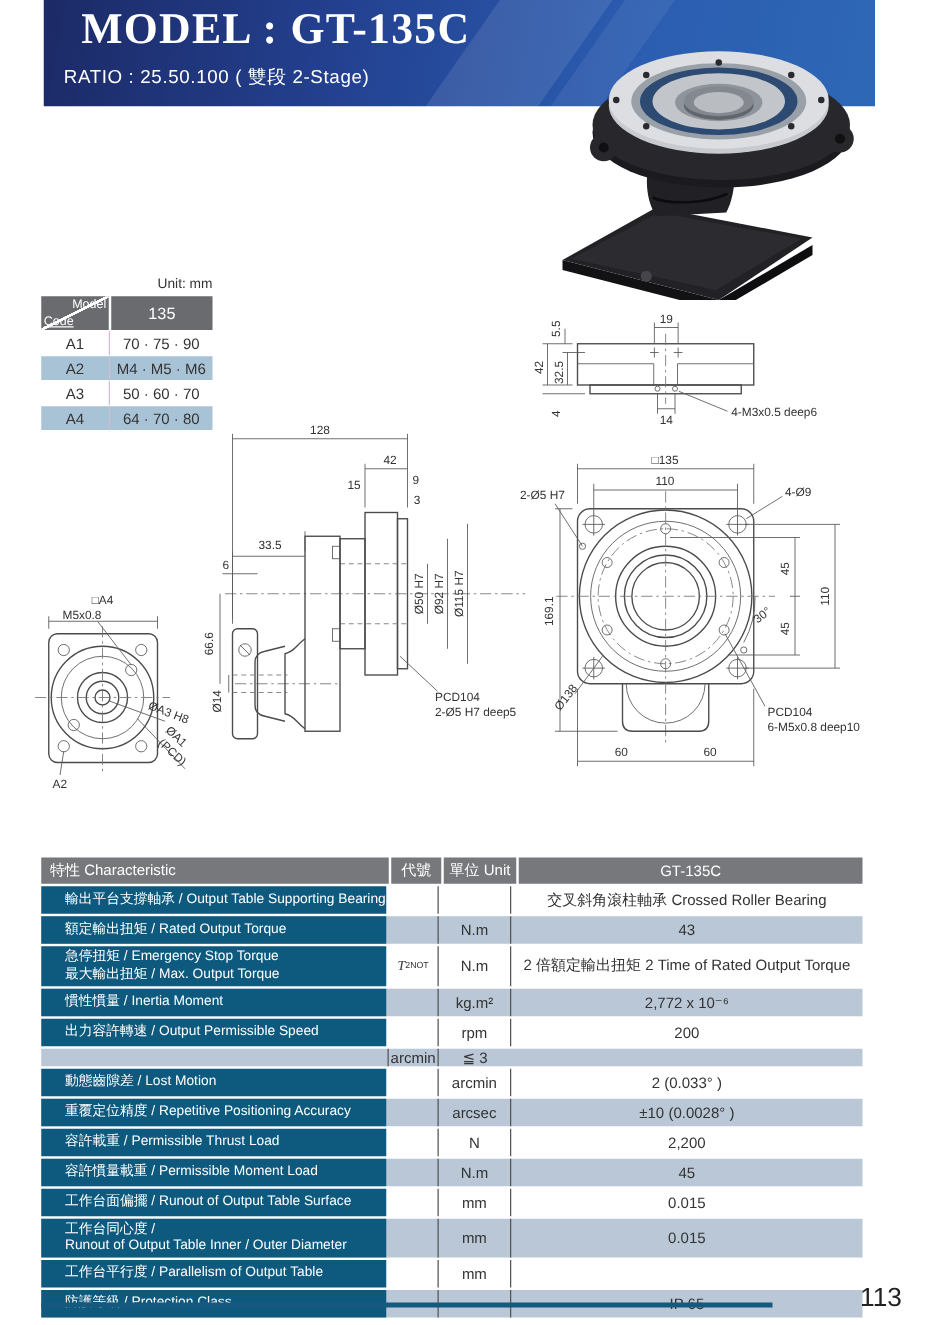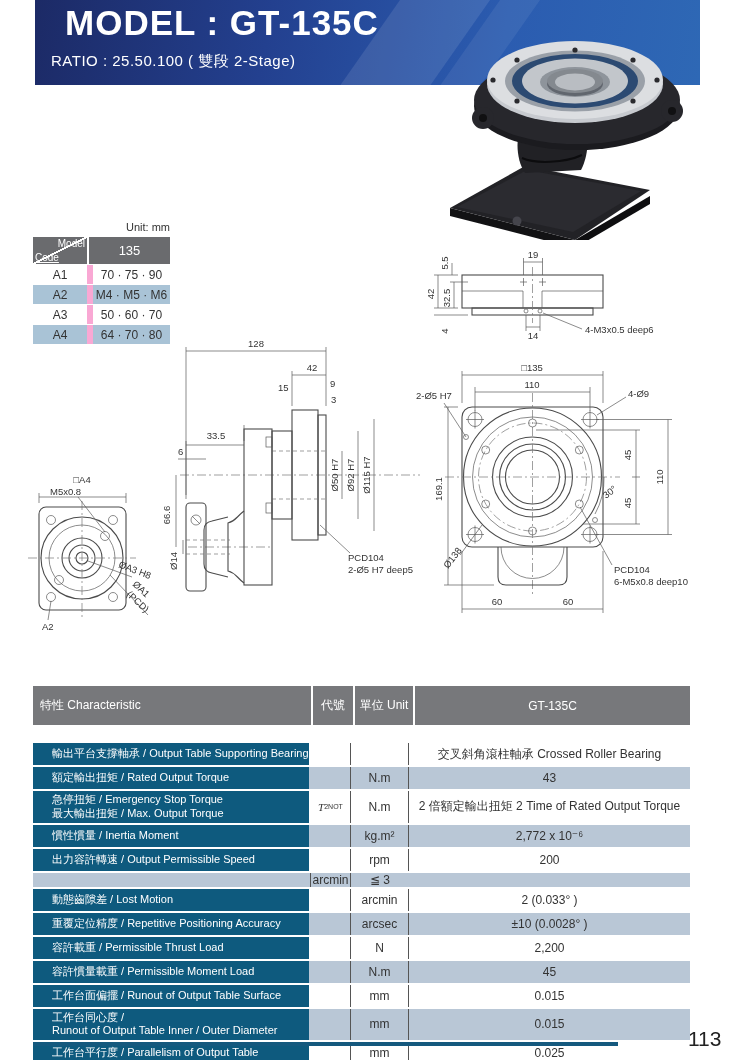--- a/index.html
+++ b/index.html
@@ -3,47 +3,47 @@
 <meta charset="utf-8">
 <style>
   html,body{margin:0;padding:0;background:#e8e8e8;}
   .page{position:relative;width:753px;height:1060px;background:#fff;margin:0 auto;
         font-family:"Liberation Sans","DejaVu Sans",sans-serif;overflow:hidden;}
   
   .hdr{position:absolute;left:35px;top:0;width:665px;height:85px;
        background:linear-gradient(100deg,#1c2a66 0%,#23408f 35%,#2b5cb0 70%,#2e68b5 100%);overflow:hidden;}
   .hdr .streak{position:absolute;top:-20px;width:90px;height:140px;background:rgba(255,255,255,.10);transform:skewX(-35deg);}
   .hdr .s1{left:330px;} .hdr .s2{left:430px;width:40px;background:rgba(255,255,255,.07);}
-  .hdr-title{position:absolute;left:30px;top:3px;color:#fff;font-size:35px;font-weight:600;letter-spacing:1px;}
+  .hdr-title{position:absolute;left:30px;top:3px;color:#fff;font-size:35px;font-weight:600;letter-spacing:1px;font-family:Liberation Serif, serif;}
   .hdr-ratio{position:absolute;left:16px;top:52px;color:#fff;font-size:15px;letter-spacing:.5px;}
   
   .photo{position:absolute;left:425px;top:8px;width:310px;height:232px;}
   
   .unitnote{position:absolute;left:33px;top:221px;width:137px;text-align:right;font-size:11px;color:#333;}
   .codetbl{position:absolute;left:33px;top:237px;width:137px;font-size:12px;color:#333;}
   .ct-head{display:grid;grid-template-columns:54px 1fr;column-gap:2px;height:27px;}
   .ct-corner{position:relative;background:#6a6b6e;color:#fff;font-size:10px;
       background-image:linear-gradient(to bottom right,transparent calc(50% - 1px),#fff calc(50% - 1px),#fff calc(50% + 1px),transparent calc(50% + 1px));}
   .ct-corner .m{position:absolute;right:2px;top:1px;} .ct-corner .c{position:absolute;left:2px;bottom:1px;text-decoration:underline;}
   .ct-135{background:#6a6b6e;color:#fff;display:flex;align-items:center;justify-content:center;font-size:13px;}
   .ct-row{display:grid;grid-template-columns:54px 1fr;height:19px;margin-top:1px;}
   .ct-row div{display:flex;align-items:center;justify-content:center;}
-  .ct-row .v{border-left:6px solid #f9a8d4;}
+  .ct-row .v{border-left:1px solid #f9a8d4;}
   .ct-row.alt{background:#a9c3d6;}
   
   .draw{position:absolute;left:20px;top:225px;width:720px;height:455px;}
   .draw .ol{stroke:#4b4b4b;stroke-width:1.1;fill:none;}
   .draw .thin{stroke:#5a5a5a;stroke-width:.7;fill:none;}
   .draw .cl{stroke:#777;stroke-width:.7;fill:none;stroke-dasharray:9 3 2 3;}
   .draw .hid{stroke:#777;stroke-width:.7;fill:none;stroke-dasharray:4 3;}
   .draw text{font-size:9.5px;fill:#333;}
   .draw .rot{text-anchor:middle;}
   
   .spec{position:absolute;left:33px;top:686px;width:657px;font-size:12px;}
-  .sp-head{display:grid;grid-template-columns:278px 40px 58px 1fr;column-gap:2px;height:39px;margin-bottom:18px;}
+  .sp-head{display:grid;grid-template-columns:278px 40px 58px 1fr;column-gap:2px;height:21px;margin-bottom:2px;}
   .sp-head div{background:#77787b;color:#fff;display:flex;align-items:center;justify-content:center;font-size:12px;}
   .sp-head .h-char{justify-content:flex-start;padding-left:7px;}
   .srow{display:grid;grid-template-columns:278px 40px 58px 1fr;margin-bottom:2px;background:#fff;}
   .srow.alt{background:#b9c7d6;}
   .sc-label{background:#0e5a7e;color:#fff;font-size:11px;line-height:1.25;display:flex;flex-direction:column;
             justify-content:center;padding:2px 0 2px 19px;margin-right:2px;min-height:18px;}
   .sc-sym,.sc-unit,.sc-val{display:flex;align-items:center;justify-content:center;color:#333;}
   .sc-sym{border-right:1px solid #555;font-size:11px;}
   .sc-unit{border-right:1px solid #555;}
   .sc-sym i{font-family:"Liberation Serif","DejaVu Serif",serif;}
@@ -431,21 +431,20 @@
       <div class="sc-sym"></div>
       <div class="sc-unit">mm</div>
       <div class="sc-val">0.015</div>
     </div>
     <div class="srow">
       <div class="sc-label">
           <div>工作台平行度 / Parallelism of Output Table</div>
         </div>
       <div class="sc-sym"></div>
       <div class="sc-unit">mm</div>
-      <div class="sc-val">0.025</div>
     </div>
     <div class="srow alt">
       <div class="sc-label">
           <div>防護等級 / Protection Class</div>
         </div>
       <div class="sc-sym"></div>
       <div class="sc-unit"></div>
       <div class="sc-val">IP 65</div>
     </div>
 

